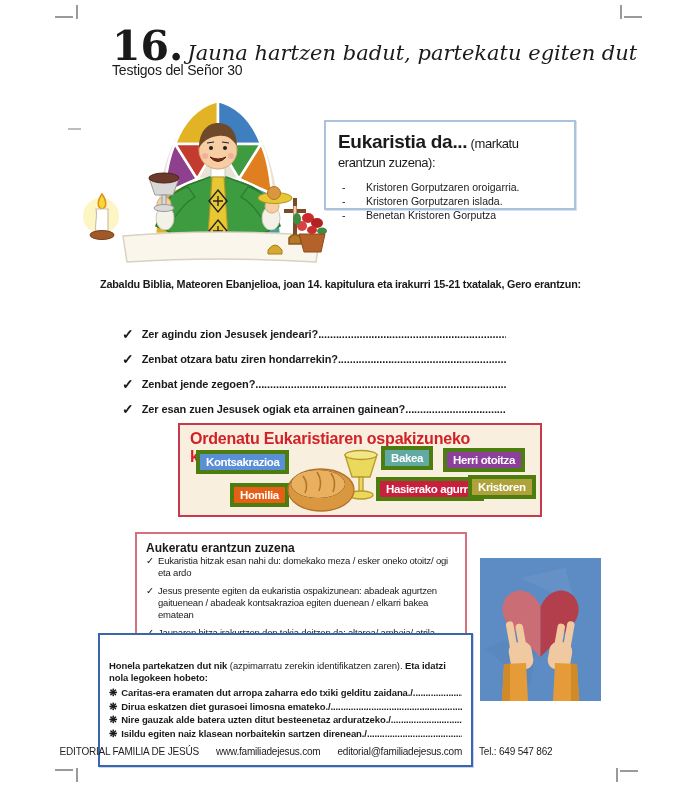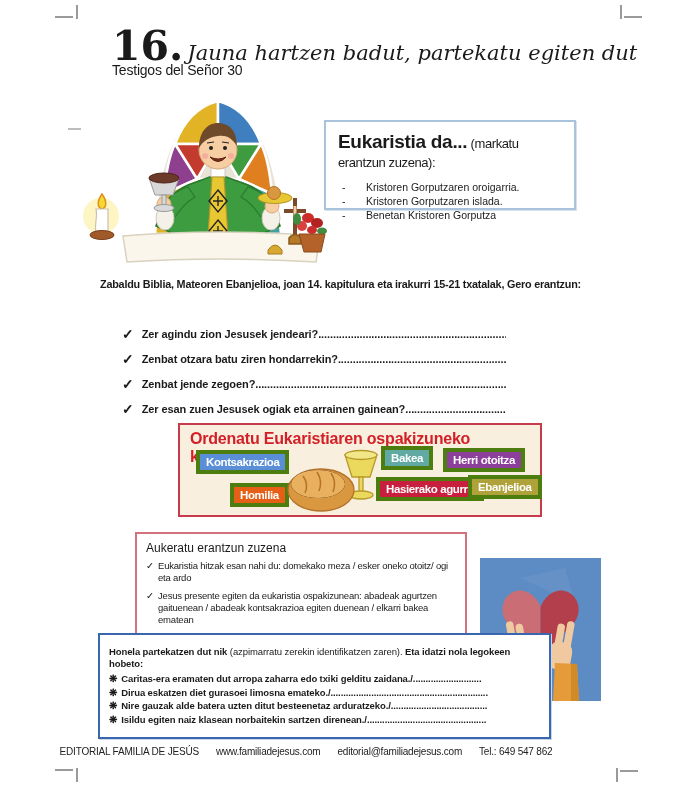--- a/index.html
+++ b/index.html
@@ -41,27 +41,27 @@
            border:2px solid #c53b4b;box-sizing:border-box;}
   .ord-title{position:absolute;left:10px;top:5px;font-size:16px;font-weight:bold;
              color:#d32027;letter-spacing:-0.2px;}
   .tag{position:absolute;background:#4d7c0f;padding:4px;}
   .tag span{display:block;color:#fff;font-weight:bold;font-size:11.5px;
             letter-spacing:-0.4px;padding:2px 6px;white-space:nowrap;}
 
   
   .auk-box{left:135px;top:532px;width:332px;border:2px solid #d4717f;box-sizing:border-box;
            padding:7px 9px 6px 9px;background:#fff;}
-  .auk-title{font-size:12px;font-weight:normal;margin-bottom:5px;}
+  .auk-title{font-size:12px;font-weight:bold;}
   .auk-item{display:flex;font-size:9.5px;line-height:12px;letter-spacing:-0.2px;margin-bottom:6px;}
   .auk-item .mk{flex:none;width:12px;font-size:9.5px;}
 
   
-  .par-box{left:98px;top:633px;width:453px;border:2px solid #3a66b0;box-sizing:border-box;
-           padding:11px 9px;background:#fff;box-shadow:1px 1px 0 #c9d6ea;}
+  .par-box{left:98px;top:633px;width:375px;border:2px solid #3a66b0;box-sizing:border-box;
+           padding:25px 9px;background:#fff;box-shadow:1px 1px 0 #c9d6ea;}
   .par-title{font-size:9.5px;line-height:12px;letter-spacing:-0.1px;margin-bottom:2px;}
   .par-title .b{font-weight:bold;}
   .par-item{display:flex;align-items:baseline;font-size:9.5px;font-weight:bold;line-height:13.5px;
             white-space:nowrap;overflow:hidden;letter-spacing:-0.1px;}
   .par-item .bl{flex:none;margin-right:4px;font-size:10px;}
 
   
   .footer{left:0;top:746px;width:612px;display:flex;justify-content:center;gap:17px;
           font-size:10px;letter-spacing:-0.2px;color:#222;}
 
@@ -237,21 +237,21 @@
     <div class="tag" style="left:201px;top:21px;">
       <span style="background: rgb(97, 169, 163);">Bakea</span>
     </div>
     <div class="tag" style="left:263px;top:23px;">
       <span style="background: rgb(140, 63, 155);">Herri otoitza</span>
     </div>
     <div class="tag" style="left:196px;top:52px;">
       <span style="background: rgb(201, 31, 63);">Hasierako agurra</span>
     </div>
     <div class="tag" style="left:288px;top:50px;">
-      <span style="background: rgb(176, 162, 59);">Ebanjelioa</span>
+      <span style="background: rgb(176, 162, 59);">Kristoren</span>
     </div>
 
     <svg class="abs" style="left:105px;top:18px;" width="105" height="72" viewBox="0 0 105 72">
       <g stroke="#b89a2a" stroke-width="1.3">
         <path d="M60 12 L92 12 L85 34 L67 34 Z" fill="#ead95c"></path>
         <ellipse cx="76" cy="12" rx="16" ry="4.5" fill="#f2e788"></ellipse>
         <rect x="74" y="34" width="4" height="16" fill="#ead95c"></rect>
         <ellipse cx="76" cy="52" rx="12" ry="4" fill="#ead95c"></ellipse>
       </g>
       <g>

